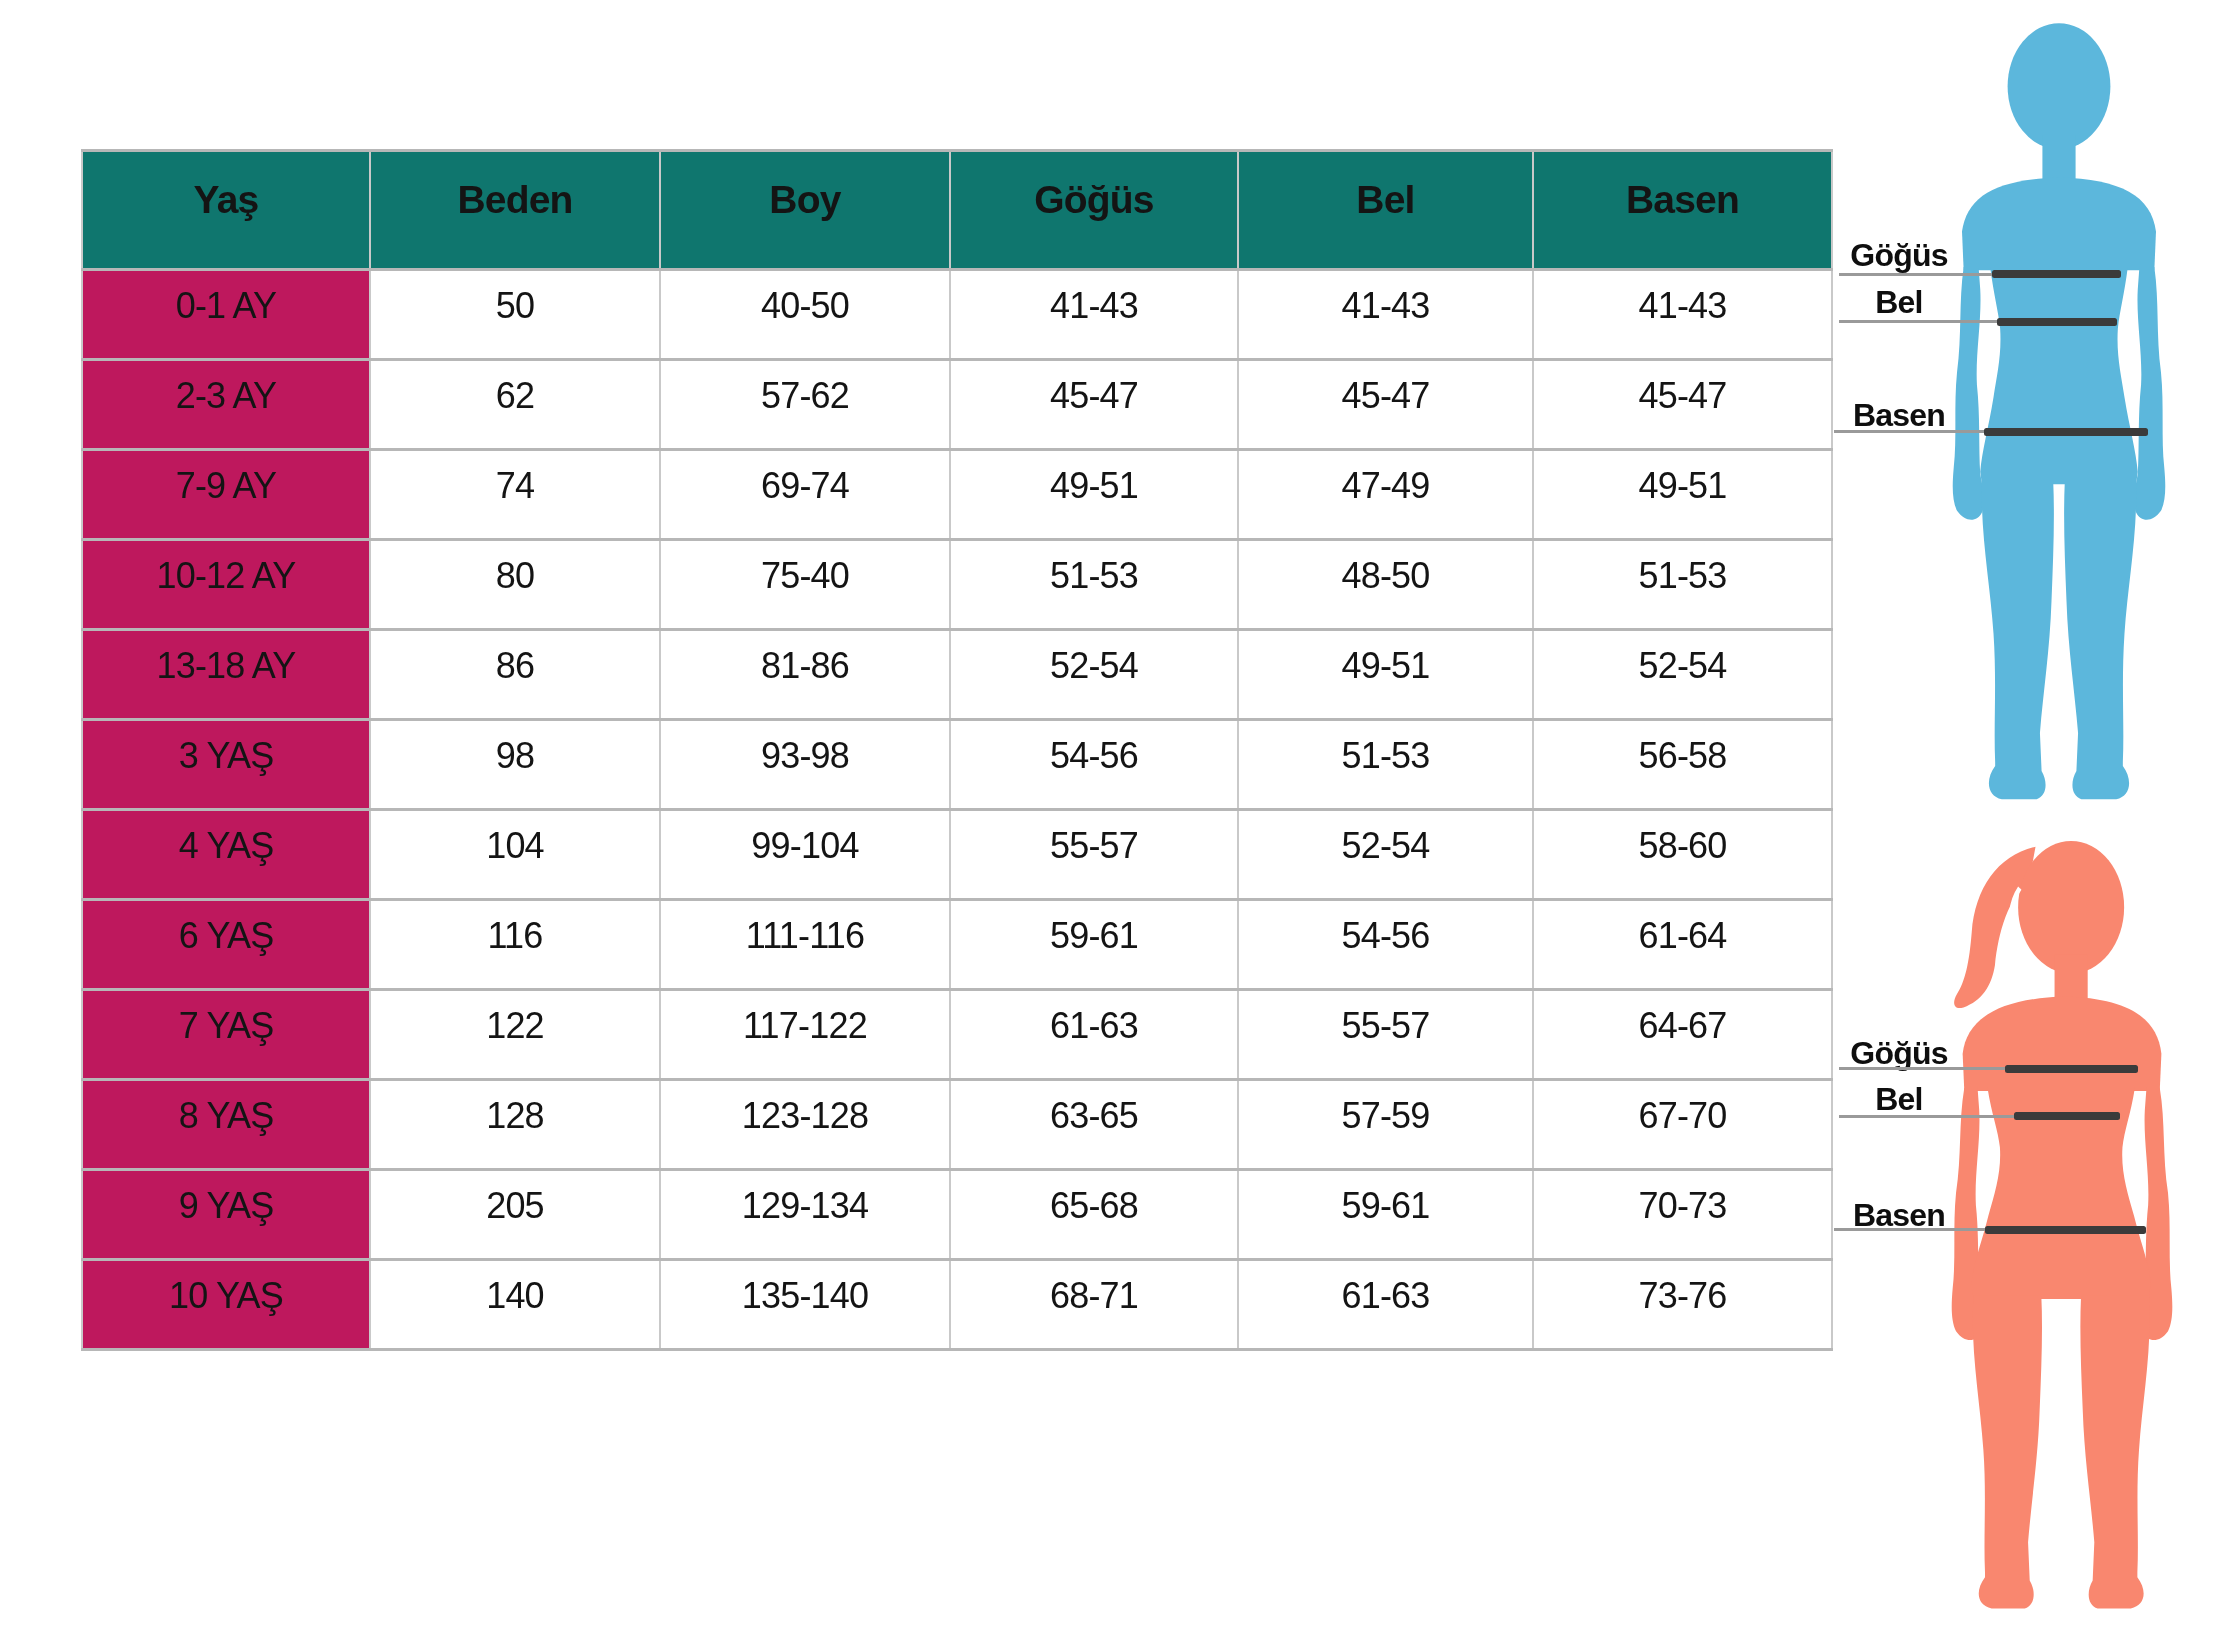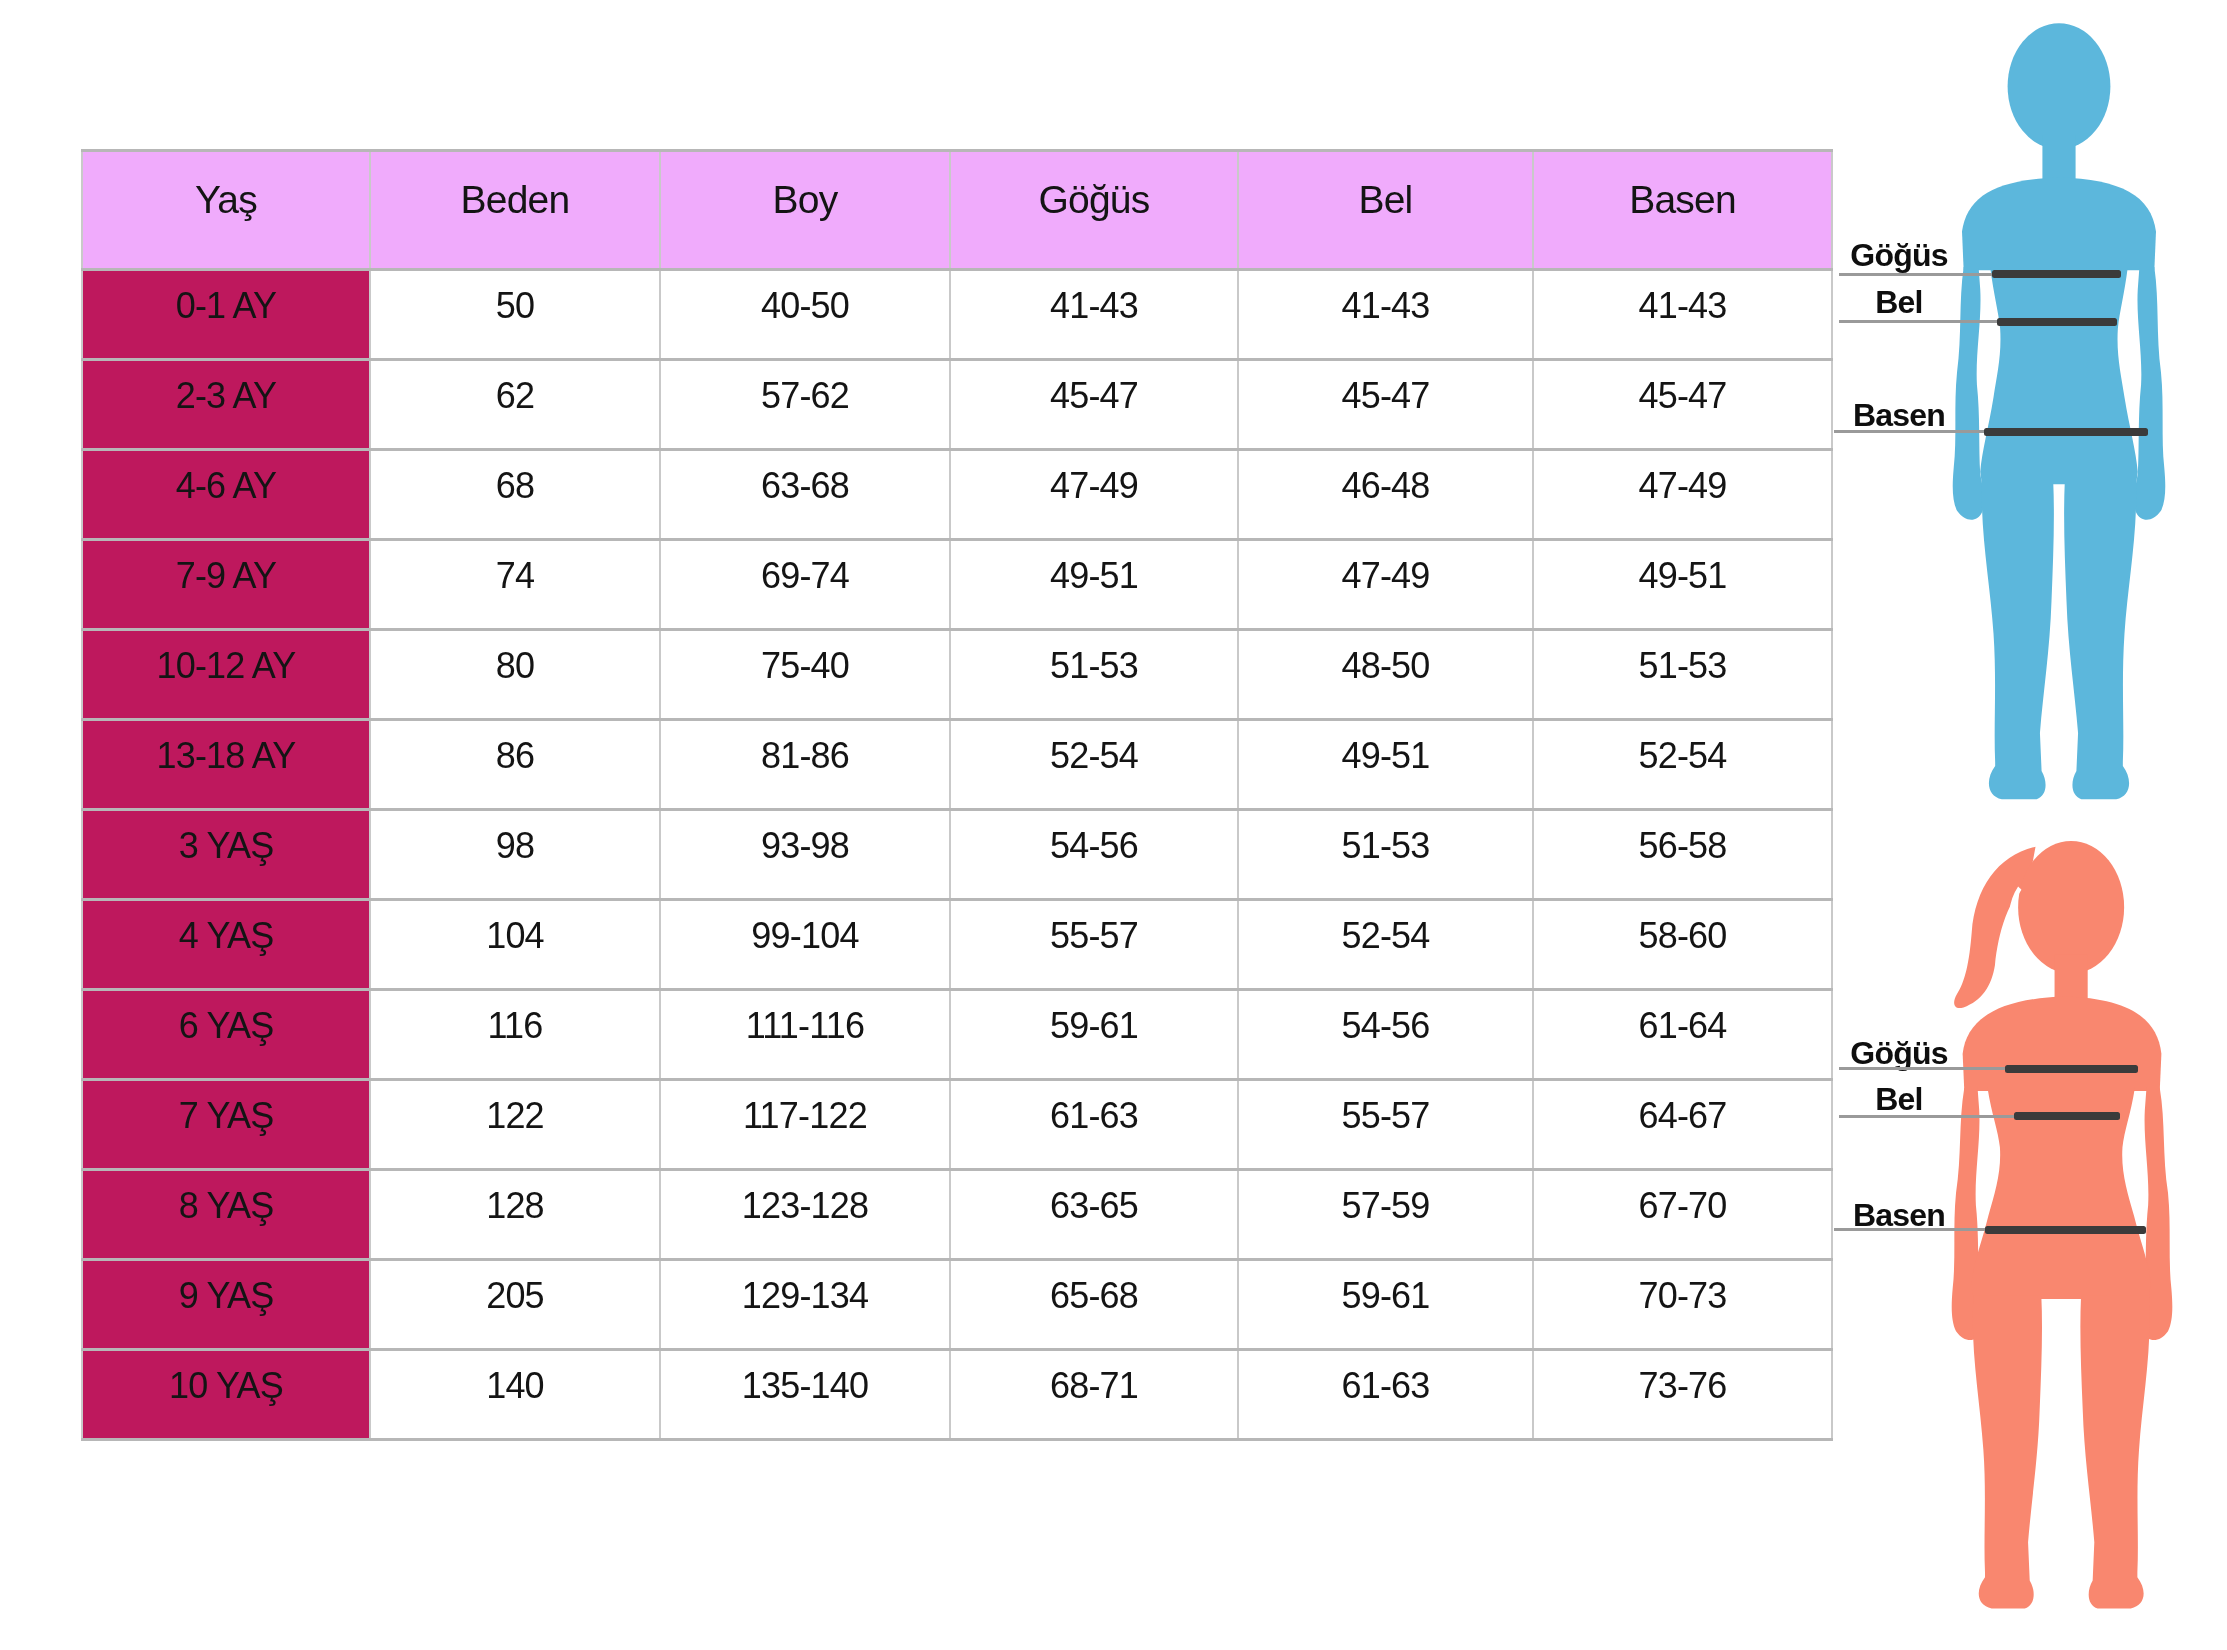--- a/index.html
+++ b/index.html
@@ -12,22 +12,22 @@
     position:absolute;left:81px;top:149px;width:1750px;
     border-collapse:collapse;table-layout:fixed;
     background:#fff;
   }
   table.size-table th, table.size-table td{
     border-left:2.5px solid #c9c9c9;border-right:2.5px solid #c9c9c9;
     border-top:3.3px solid #b7b7b7;border-bottom:3.3px solid #b7b7b7;
     text-align:center;vertical-align:middle;overflow:hidden;white-space:nowrap;
   }
   table.size-table th{
-    background:#f0abfc;height:93px;
-    font-size:39px;font-weight:normal;letter-spacing:-0.8px;
+    background:#0f766e;height:93px;
+    font-size:39px;font-weight:bold;letter-spacing:-0.8px;
     padding-bottom:21.6px;
     text-align:center;
   }
   table.size-table td{
     background:#ffffff;height:68px;
     font-size:36px;font-weight:400;letter-spacing:-0.8px;
     padding-bottom:18px;
   }
   table.size-table td.rowhead{background:#be185d;}
   
@@ -74,28 +74,20 @@
           <td>41-43</td>
           <td>41-43</td>
         </tr>
         <tr>
           <td class="rowhead">2-3 AY</td>
           <td>62</td>
           <td>57-62</td>
           <td>45-47</td>
           <td>45-47</td>
           <td>45-47</td>
-        </tr>
-        <tr>
-          <td class="rowhead">4-6 AY</td>
-          <td>68</td>
-          <td>63-68</td>
-          <td>47-49</td>
-          <td>46-48</td>
-          <td>47-49</td>
         </tr>
         <tr>
           <td class="rowhead">7-9 AY</td>
           <td>74</td>
           <td>69-74</td>
           <td>49-51</td>
           <td>47-49</td>
           <td>49-51</td>
         </tr>
         <tr>

